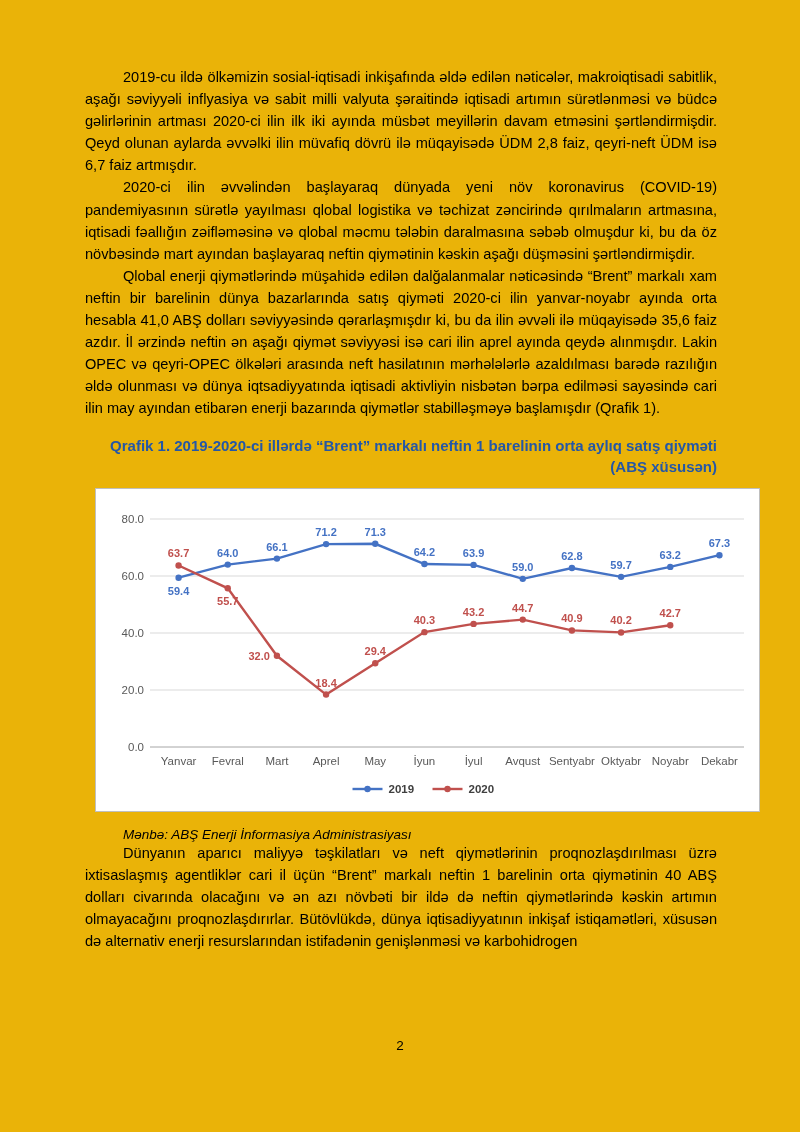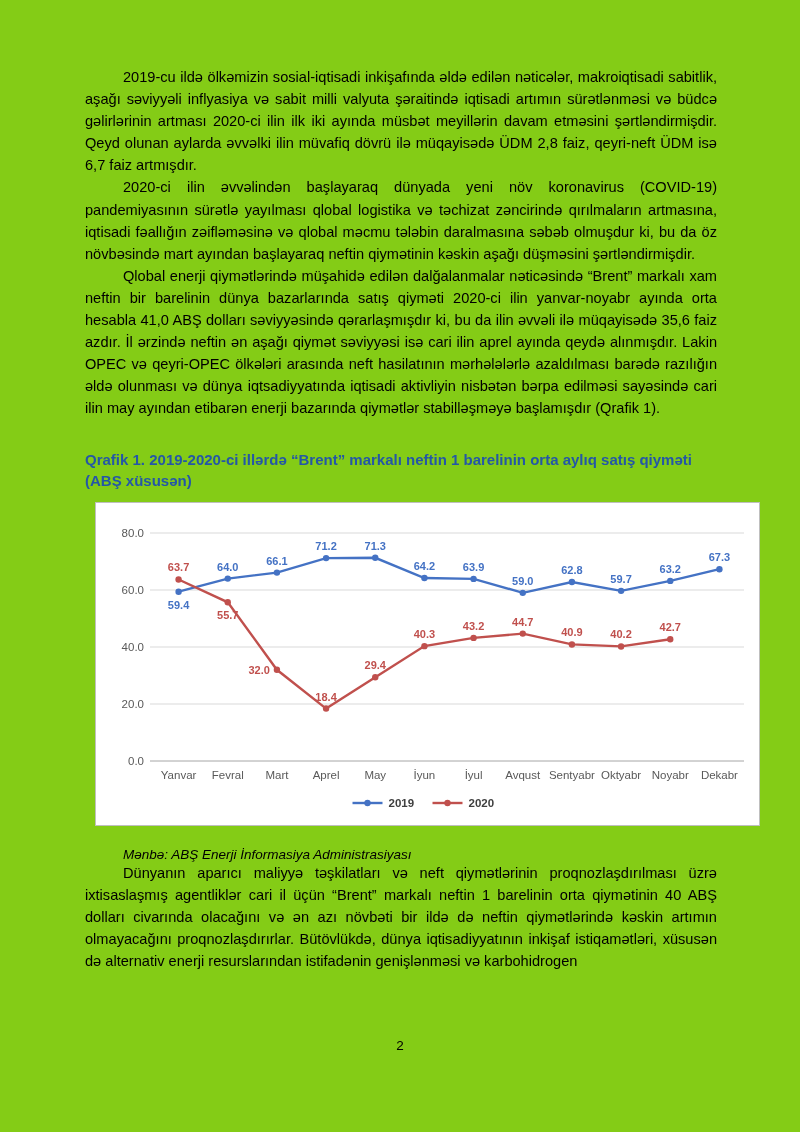--- a/index.html
+++ b/index.html
@@ -1,54 +1,54 @@
 <!DOCTYPE html>
 <html><head>
 <meta charset="utf-8">
 <style>
   html,body{margin:0;padding:0;background:#ffffff;}
   .page{
     position:relative;
     width:800px;height:1132px;
-    background:#84cc16;
+    background:#eab308;
     font-family:"Liberation Sans","DejaVu Sans",sans-serif;
     color:#000;
     overflow:hidden;
   }
   .content{position:absolute;left:85px;top:66px;width:632px;}
   p.body-text{
     margin:0;
     text-align:justify;
     text-indent:38px;
     font-size:14.6px;
     line-height:22.1px;
   }
   .chart-title{
-    margin-top:29px;
-    text-align:left;
+    margin-top:15px;
+    text-align:right;
     color:#2457A7;
     font-weight:bold;
     font-size:15px;
     line-height:21px;
   }
   .chart-box{
     margin-top:11px;
     margin-left:10px;
     width:665px;
     height:324px;
     border:1px solid #BFBFBF;
     background:#fff;
     box-sizing:border-box;
   }
   .chart-box svg{display:block;width:663px;height:322px;}
   svg text.tick{font-family:"Liberation Sans","DejaVu Sans",sans-serif;font-size:11.5px;fill:#595959;}
   svg text.dlabel{font-family:"Liberation Sans","DejaVu Sans",sans-serif;font-size:11px;font-weight:bold;}
   svg text.legend-label{font-family:"Liberation Sans","DejaVu Sans",sans-serif;font-size:11.5px;font-weight:bold;fill:#404040;}
   .source{
-    margin-top:21px;
+    margin-top:15px;
     margin-left:38px;
     font-style:italic;
     font-size:13.5px;
   }
   .after-chart{margin-top:15px;}
   .page-number{
     position:absolute;
     left:0;top:1038px;width:100%;
     text-align:center;
     font-size:13.5px;

